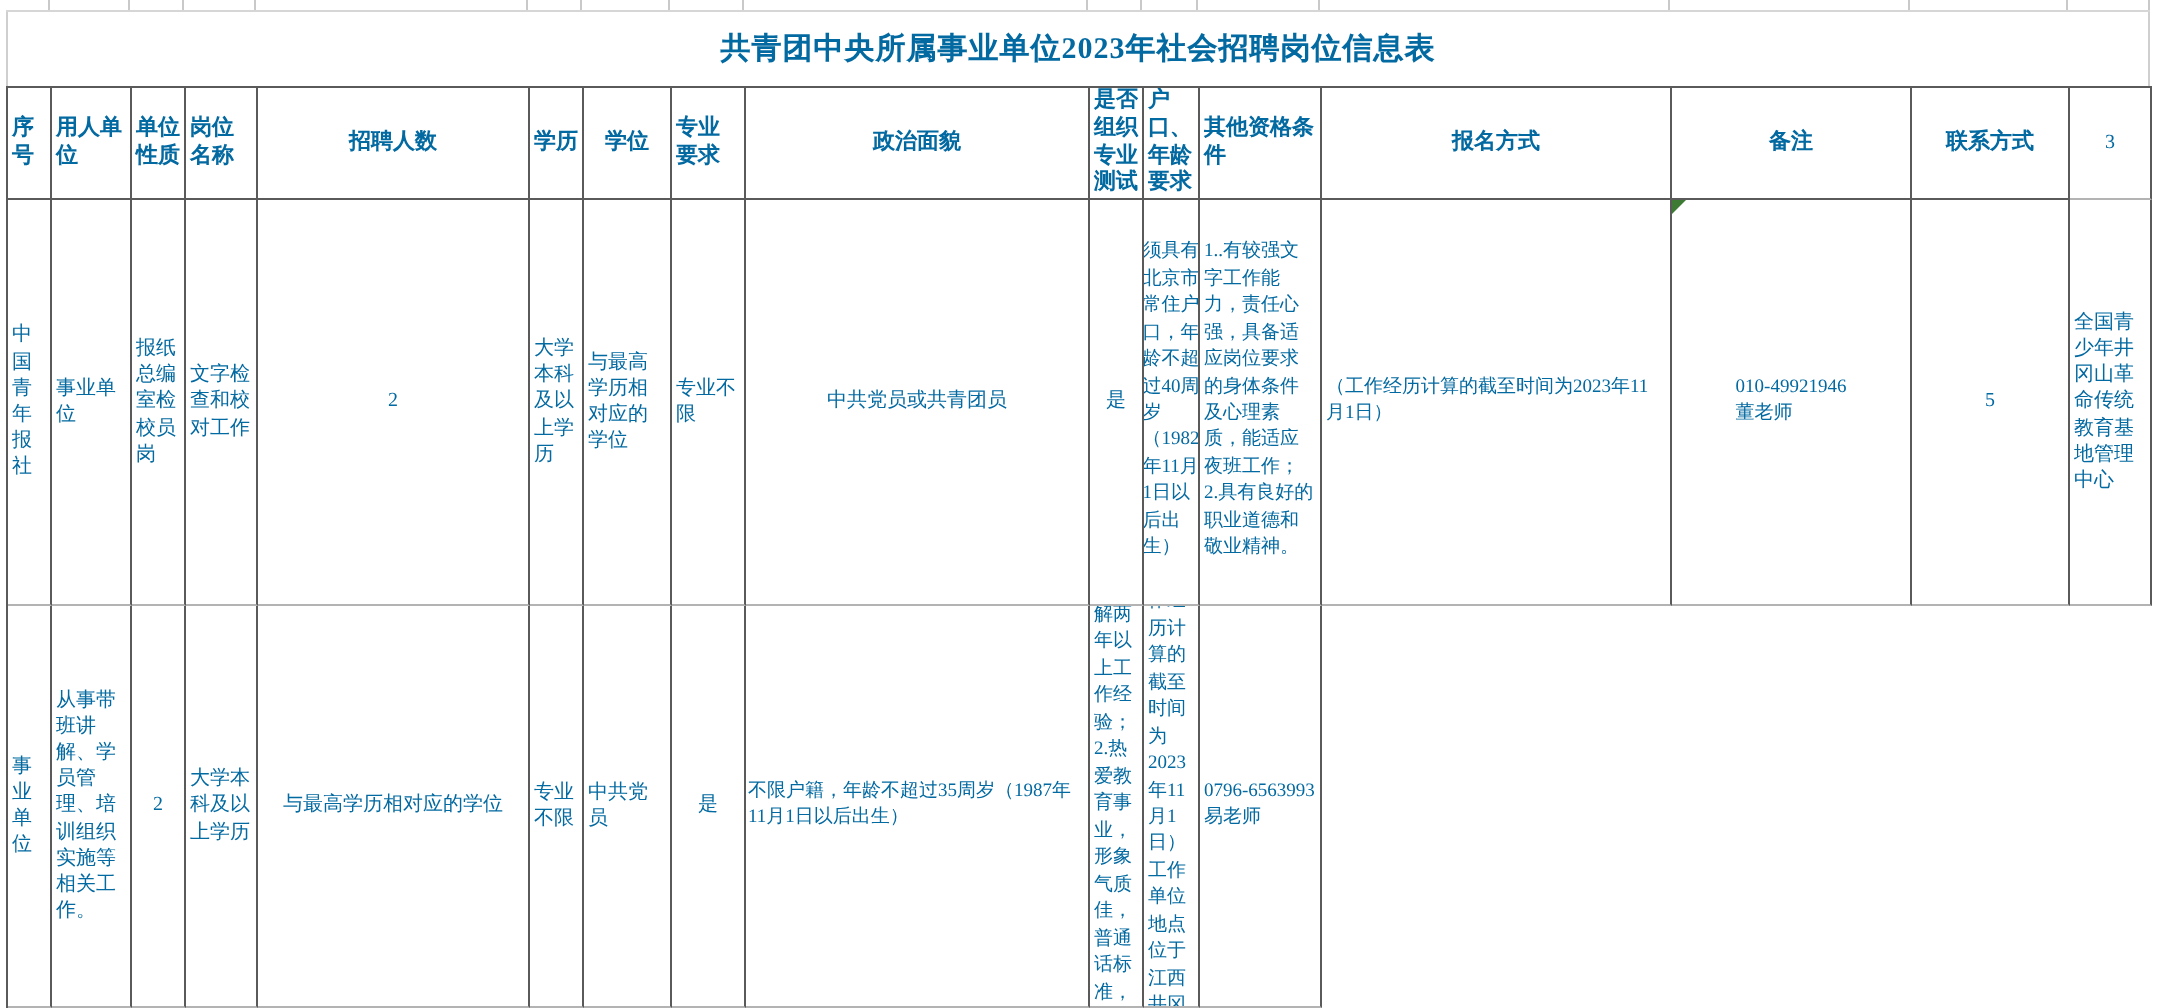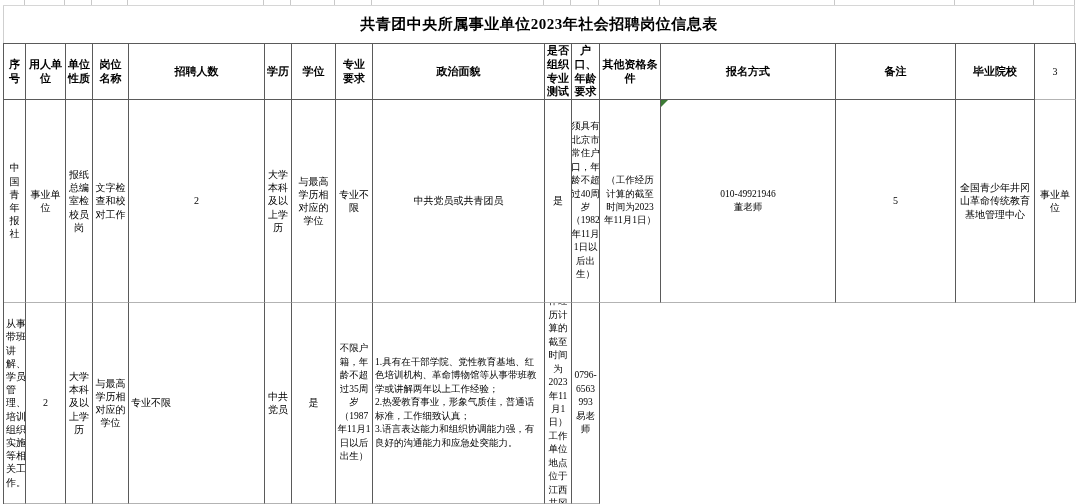--- a/index.html
+++ b/index.html
@@ -1,32 +1,32 @@
 <!DOCTYPE html>
 <html><head>
 <meta charset="utf-8">
 <style>
   html,body{margin:0;padding:0;background:#fff;}
   .page{position:relative;width:1080px;height:504px;background:#fff;overflow:hidden;
-        font-family:"Liberation Serif","DejaVu Serif",serif;color:#000000;}
+        font-family:"Liberation Serif","DejaVu Serif",serif;color:#0369a1;}
   
   .strip{position:absolute;left:3px;top:0;height:5px;width:1072px;display:grid;
          grid-template-columns:22px 40px 27px 36px 136px 27px 44px 37px 172px 27px 28px 61px 175px 120px 79px 41px;
          border-bottom:1px solid #d6d6d6;}
   .strip>div{border-right:1px solid #c9c9c9;}
   .title-row{position:absolute;left:3px;top:6px;width:1070px;height:37px;
              border-left:1px solid #cfcfcf;border-right:1px solid #cfcfcf;
              display:flex;align-items:center;justify-content:center;}
   .title{font-weight:bold;font-size:15px;letter-spacing:.5px;}
   .grid{position:absolute;left:3px;top:43px;display:grid;
         grid-template-columns:22px 40px 27px 36px 136px 27px 44px 37px 172px 27px 28px 61px 175px 120px 79px 41px;
         grid-template-rows:56px 203px 201px;
         border-top:1px solid #5a5a5a;border-left:1px solid #5a5a5a;background:#fff;}
   .cell{box-sizing:border-box;border-right:1px solid #5a5a5a;border-bottom:1px solid #b3b3b3;
-        display:flex;align-items:center;justify-content:center;text-align:center;
+        display:flex;align-items:center;justify-content:center;text-align:left;
         font-size:10px;line-height:1.32;padding:1px 2px;overflow:hidden;}
   .th{font-weight:bold;font-size:11px;line-height:1.25;border-bottom:1px solid #5a5a5a;}
   .th.narrowpad{padding:0 6px;}
   .left{justify-content:flex-start;text-align:left;}
   .small{font-size:9.5px;line-height:1.42;}
   .pre{white-space:pre-line;}
   .rel{position:relative;}
   .apply-text{white-space:pre-wrap;word-break:break-all;width:100%;}
   .contact{white-space:pre-line;word-break:break-all;}
   .flag{position:absolute;top:0;left:0;width:0;height:0;
@@ -70,34 +70,36 @@
     <div class="cell th">招聘人数</div>
     <div class="cell th">学历</div>
     <div class="cell th">学位</div>
     <div class="cell th">专业要求</div>
     <div class="cell th">政治面貌</div>
     <div class="cell th">是否组织专业测试</div>
     <div class="cell th">户口、年龄要求</div>
     <div class="cell th">其他资格条件</div>
     <div class="cell th">报名方式</div>
     <div class="cell th">备注</div>
-    <div class="cell th narrowpad">毕业院校</div>
+    <div class="cell th narrowpad">联系方式</div>
 
     <div class="cell">3</div>
     <div class="cell">中国青年报社</div>
     <div class="cell">事业单位</div>
     <div class="cell">报纸总编室检校员岗</div>
     <div class="cell">文字检查和校对工作</div>
     <div class="cell">2</div>
     <div class="cell">大学本科及以上学历</div>
     <div class="cell">与最高学历相对应的学位</div>
     <div class="cell">专业不限</div>
     <div class="cell">中共党员或共青团员</div>
     <div class="cell">是</div>
     <div class="cell small" style="padding:0 1px;">须具有北京市常住户口，年龄不超过40周岁（1982年11月1日以后出生）</div>
+    <div class="cell small left pre">1..有较强文字工作能力，责任心强，具备适应岗位要求的身体条件及心理素质，能适应夜班工作；
+2.具有良好的职业道德和敬业精神。</div>
     <div class="cell small pre">（工作经历计算的截至时间为2023年11月1日）</div>
     <div class="cell small contact rel">
       <span class="flag"></span>
       <span>010-49921946
 董老师</span>
     </div>
 
     <div class="cell">5</div>
     <div class="cell">全国青少年井冈山革命传统教育基地管理中心</div>
     <div class="cell">事业单位</div>

